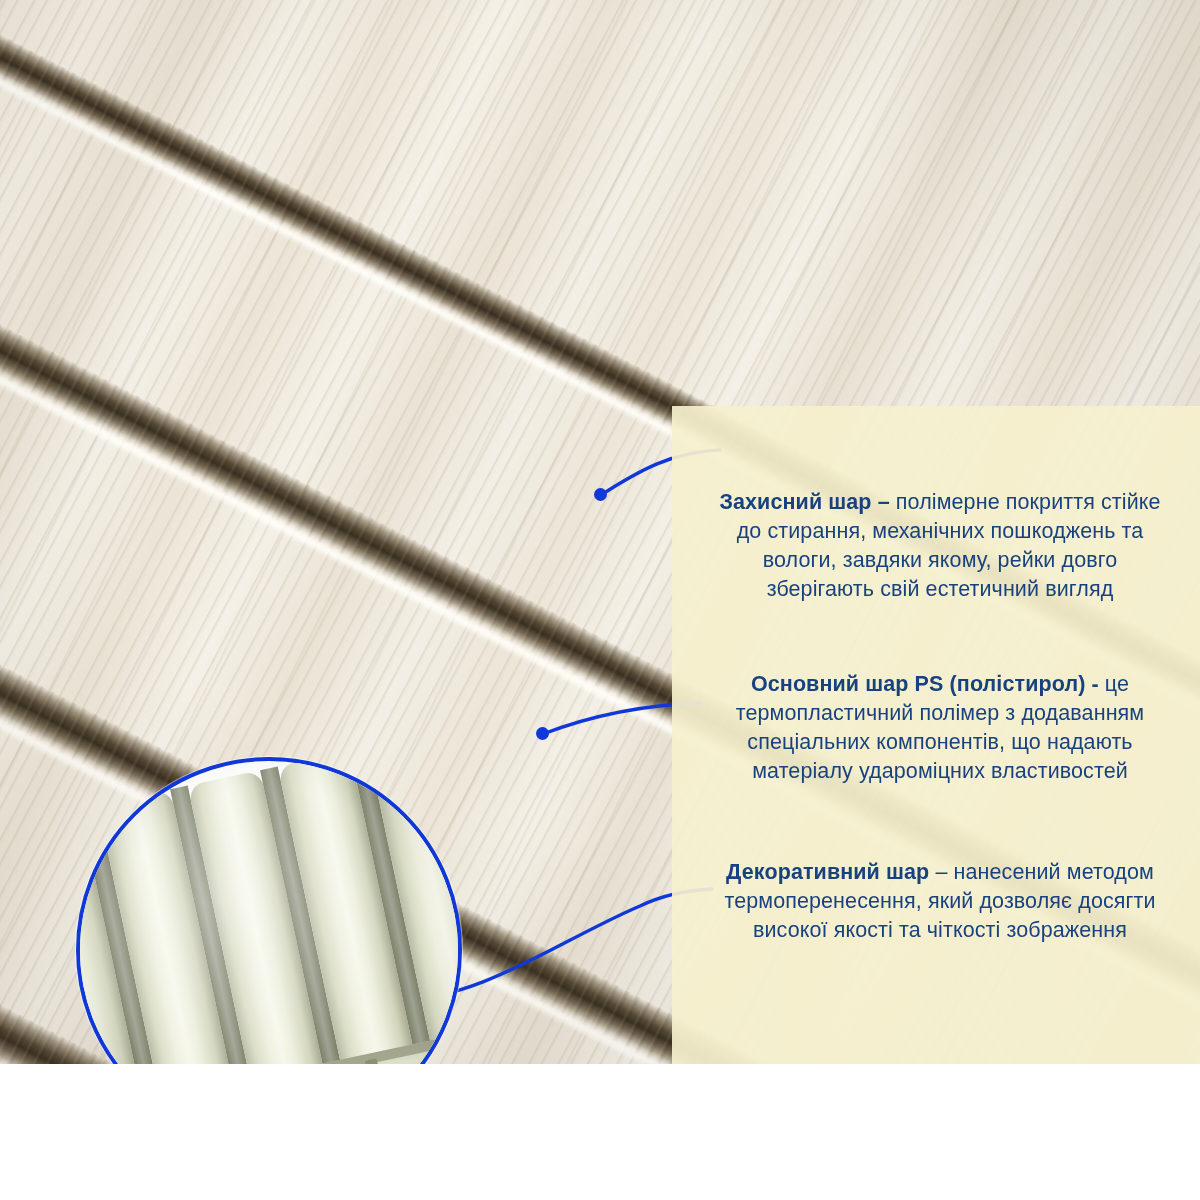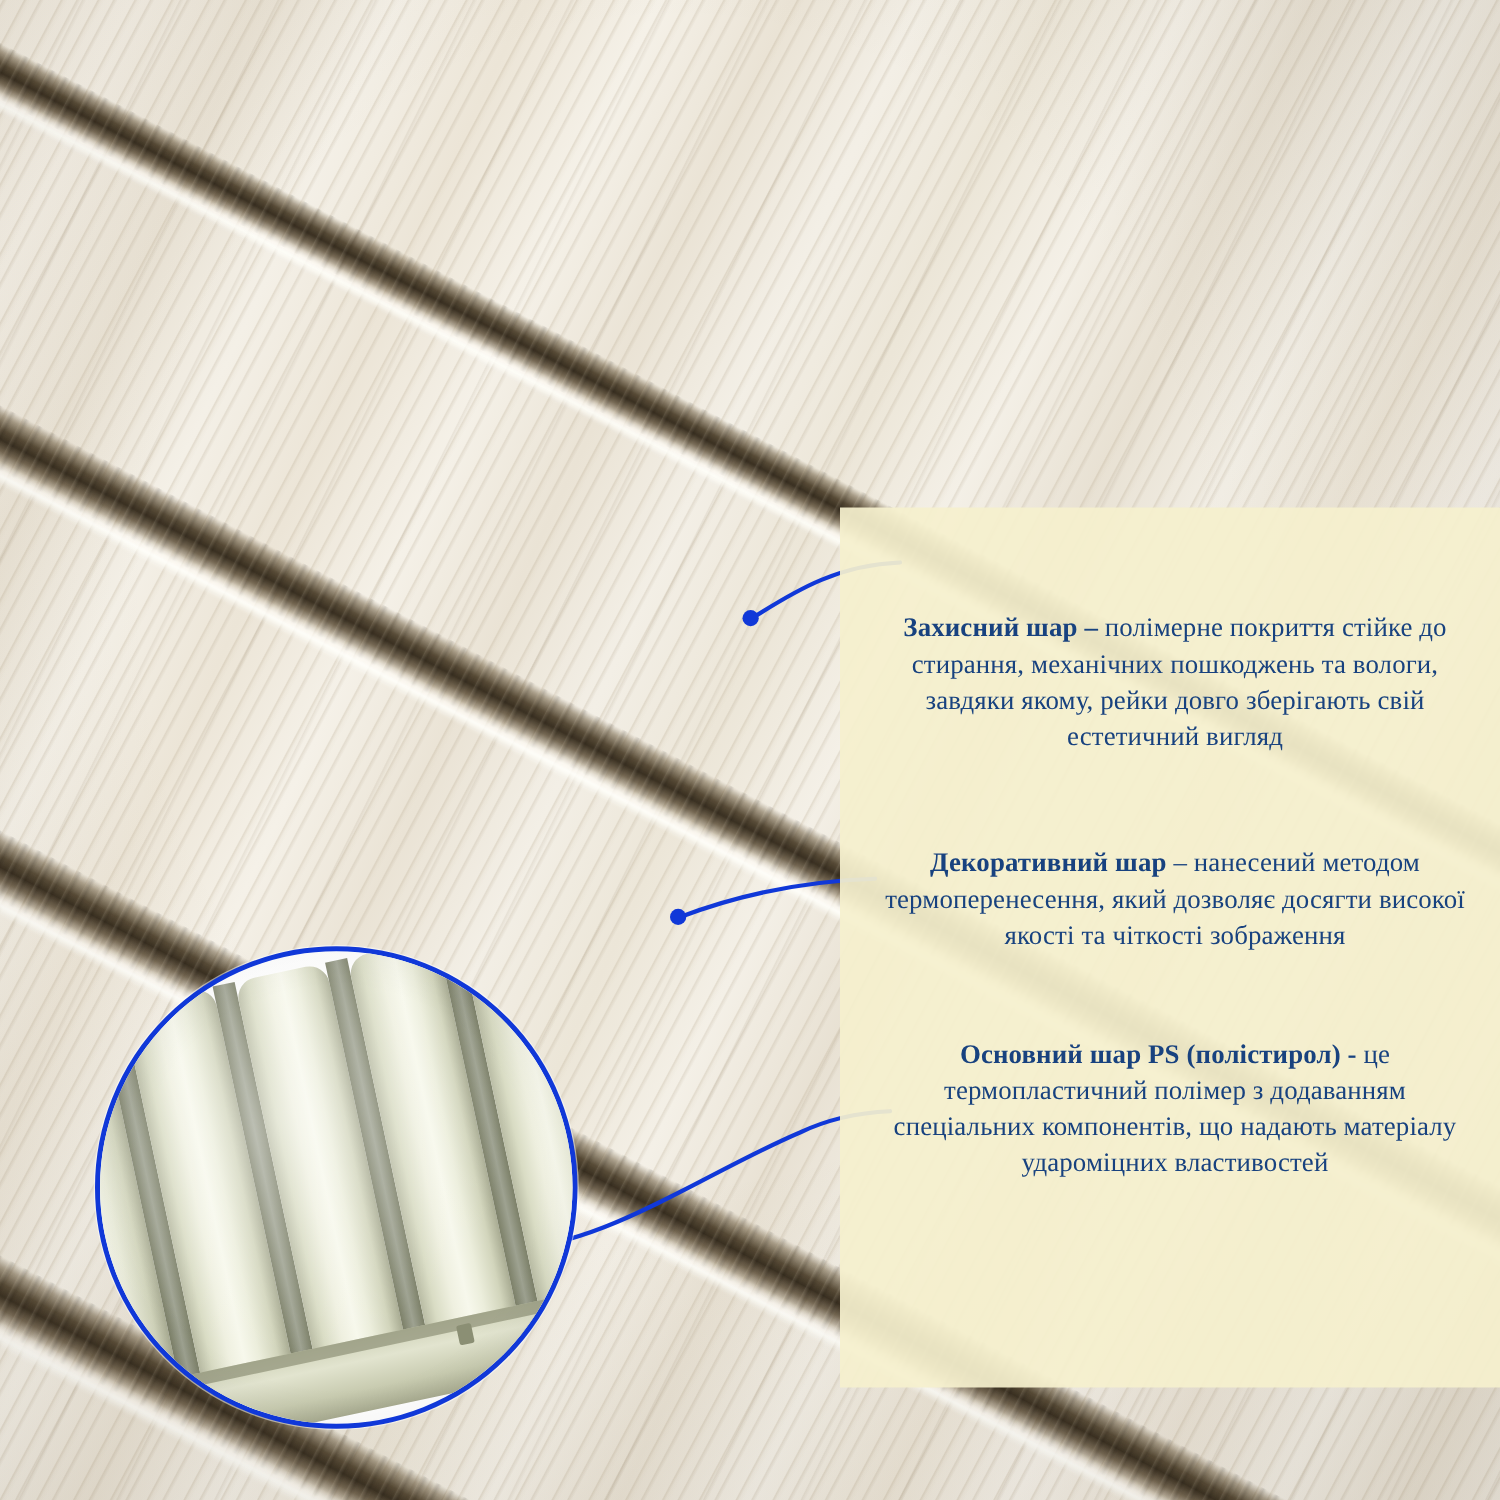--- a/index.html
+++ b/index.html
@@ -3,23 +3,23 @@
 <meta charset="utf-8">
 <style>
   html, body {
     margin: 0;
     padding: 0;
     background: #ffffff;
   }
   #stage {
     position: relative;
     width: 1200px;
-    height: 1200px;
+    height: 1064px;
     overflow: hidden;
-    font-family: Liberation Serif, serif;
+    font-family: Liberation Sans, sans-serif;
   }
 
   
   .wood-base {
     position: absolute;
     inset: 0;
     background:
       linear-gradient(115deg,
         #efe9dd 0%, #f3eee4 6%, #e9e2d4 12%, #f4f0e7 18%,
         #ece5d7 24%, #f5f1e8 30%, #eae3d5 36%, #f3efe6 42%,
@@ -285,26 +285,26 @@
   </div>
 
   <div class="panel">
     <div class="panel-inner">
 
       <div class="blk blk1">
         <b>Захисний шар</b><span>&nbsp;</span><b>–</b>
         <span>полімерне покриття стійке до стирання, механічних пошкоджень та вологи, завдяки якому, рейки довго зберігають свій естетичний вигляд</span>
       </div>
 
+      <div class="blk blk3">
+        <b>Основний шар PS (полістирол)</b><span>&nbsp;</span><b>-</b>
+        <span>це термопластичний полімер з додаванням спеціальних компонентів, що надають матеріалу удароміцних властивостей</span>
+      </div>
+
       <div class="blk blk2">
         <b>Декоративний шар</b><span>&nbsp;</span><span>–</span>
         <span>нанесений методом термоперенесення, який дозволяє досягти високої якості та чіткості зображення</span>
       </div>
 
-      <div class="blk blk3">
-        <b>Основний шар PS (полістирол)</b><span>&nbsp;</span><b>-</b>
-        <span>це термопластичний полімер з додаванням спеціальних компонентів, що надають матеріалу удароміцних властивостей</span>
-      </div>
-
     </div>
   </div>
 
 </div>
 
 </body></html>

